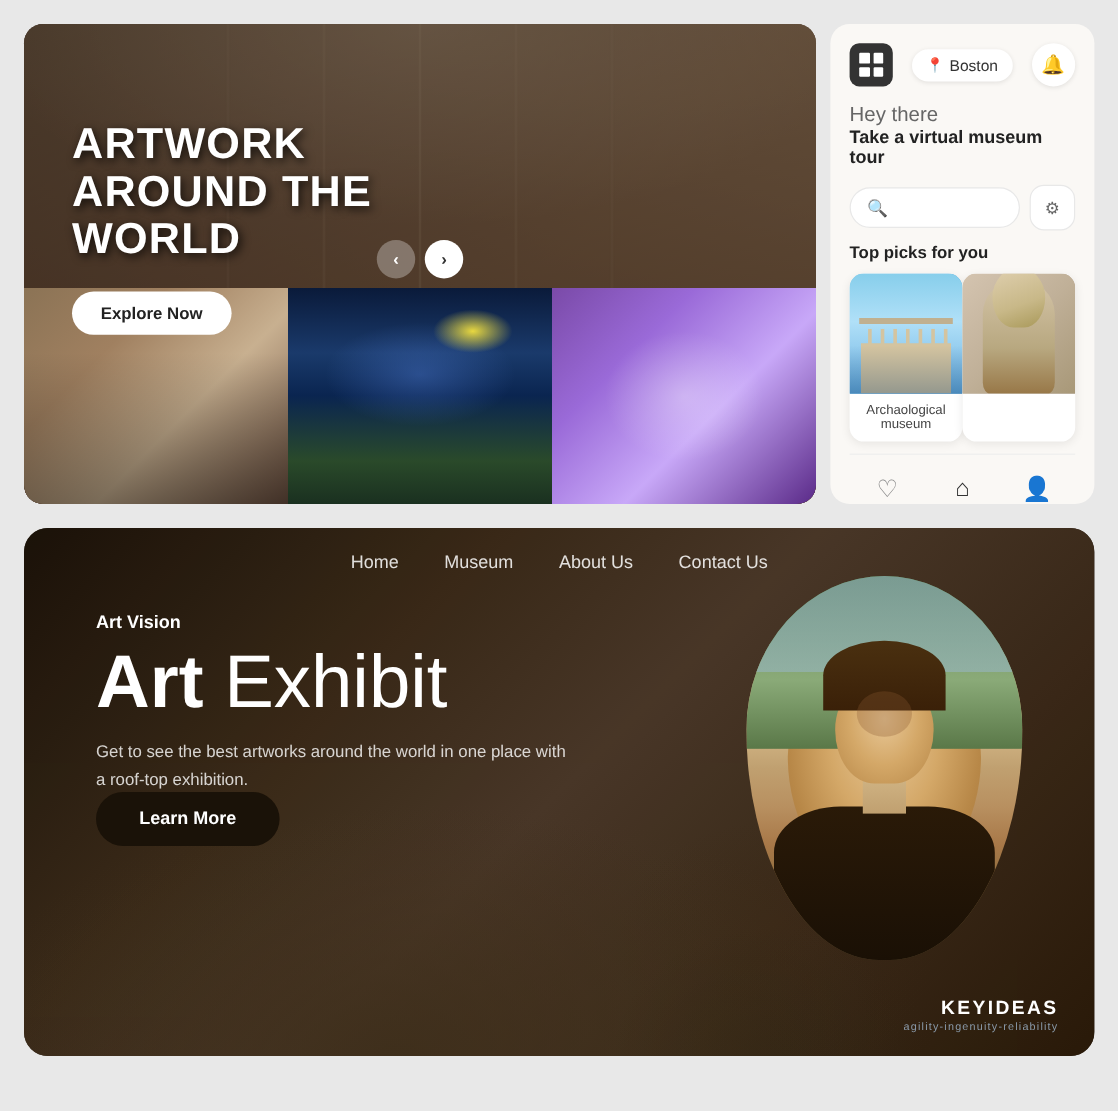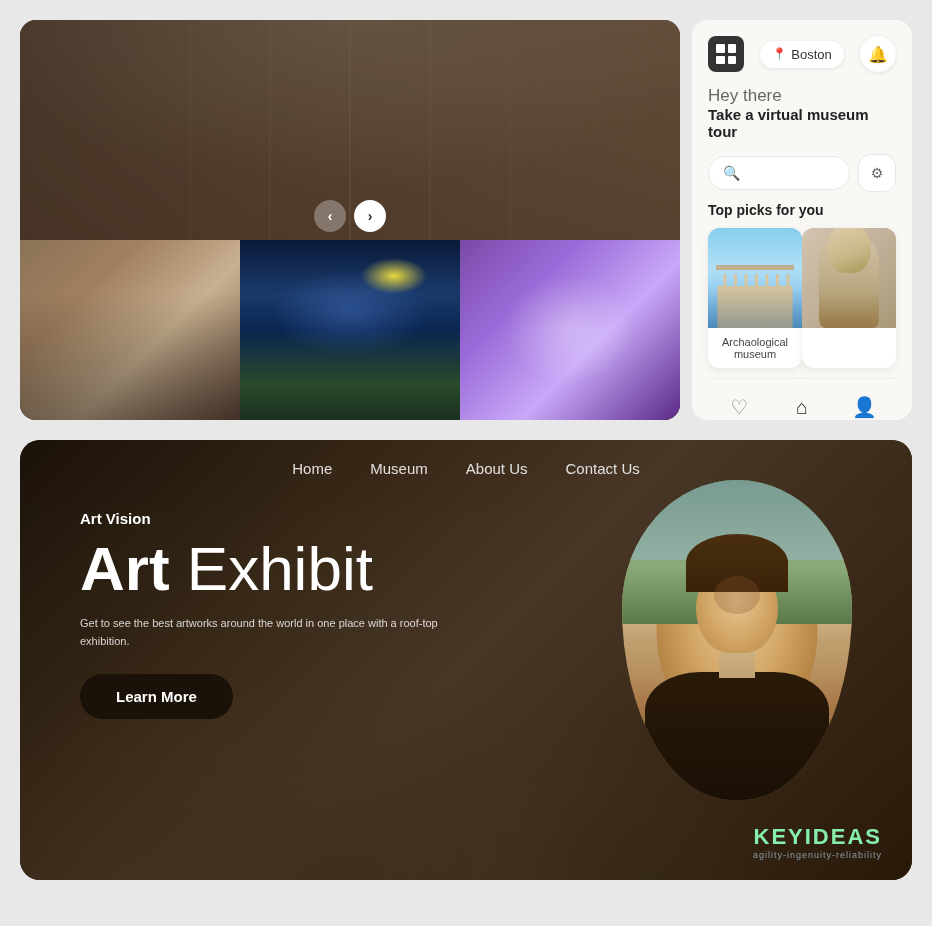--- a/index.html
+++ b/index.html
@@ -469,25 +469,24 @@
 
     .main-headline .light {
       font-weight: 300;
     }
 
     .main-headline .art-bold {
       font-weight: 900;
     }
 
     .description-text {
-      font-size: 11px;
+      font-size: 14px;
       color: rgba(255,255,255,0.8);
       line-height: 1.6;
       max-width: 400px;
-      margin-bottom: 24px;
     }
 
     .learn-more-btn {
       background: #1a1208;
       color: white;
       border: none;
       border-radius: 30px;
       padding: 14px 36px;
       font-size: 15px;
       font-weight: 600;
@@ -541,41 +540,47 @@
     
     .keyideas-brand {
       position: absolute;
       bottom: 20px;
       right: 30px;
       text-align: right;
       z-index: 20;
     }
 
     .keyideas-brand .brand-name {
-      font-size: 22px;
+      font-size: 16px;
       font-weight: 700;
-      color: #86efac;
+      color: #ffffff;
       letter-spacing: 2px;
     }
 
     .keyideas-brand .brand-tagline {
       font-size: 9px;
       color: #8a9aaa;
       letter-spacing: 1px;
     }
   </style>
 </head>
 <body>
 
 <div class="top-section">
 
   <div class="gallery-card">
     <div class="gallery-bg"></div>
     <div class="gallery-overlay"></div>
 
+    <div class="gallery-text">
+      <h1 style="white-space:pre-line;">ARTWORK
+AROUND THE
+WORLD</h1>
+      <button class="explore-btn">Explore Now</button>
+    </div>
 
     <div class="thumbnail-row">
       <div class="thumb thumb-1">
         <div class="thumb-img" style="background: linear-gradient(135deg, #8b7355 0%, #a08060 30%, #c8b090 60%, #6b5040 100%); position:relative;">
           
         </div>
       </div>
       <div class="thumb thumb-2">
         <div class="thumb-img" style="background: linear-gradient(180deg, #0a1a3a 0%, #1a3a6b 30%, #0a2550 50%, #2a4a2a 80%, #1a3020 100%); position:relative;">
 

